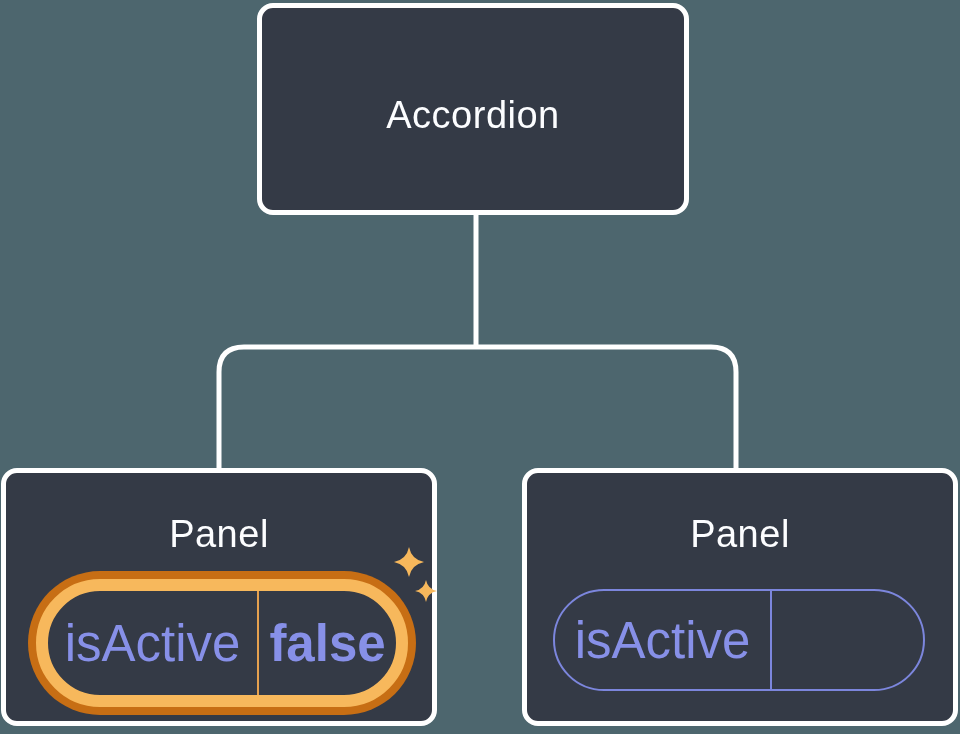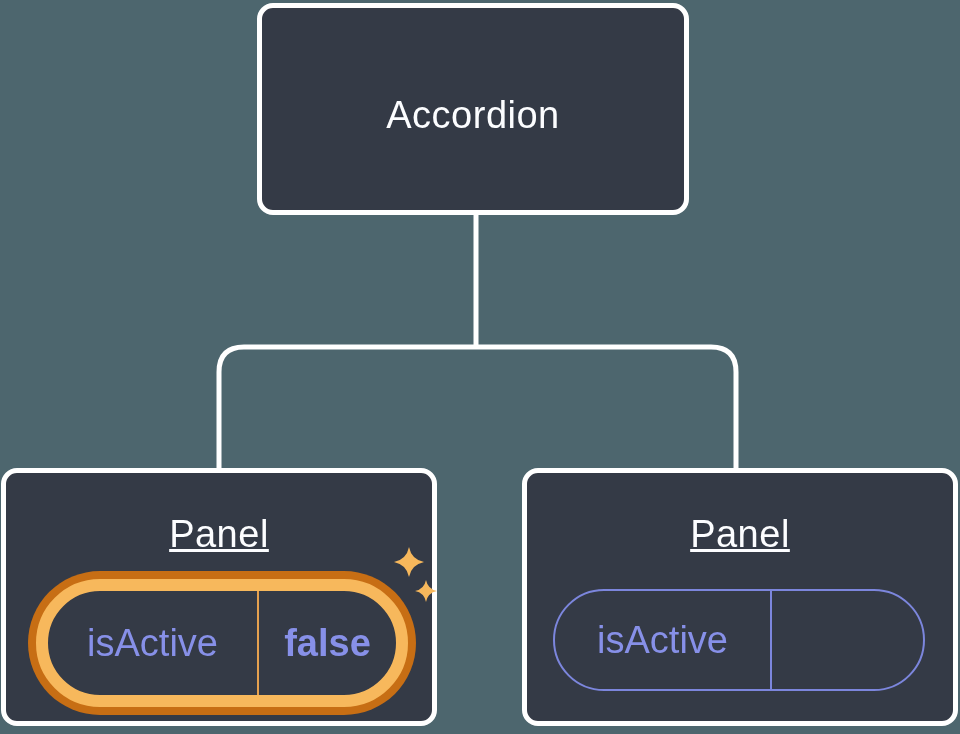--- a/index.html
+++ b/index.html
@@ -35,33 +35,33 @@
 
   .node-title{
     position:absolute;left:0;right:0;
     text-align:center;
     color:var(--title-text);
     font-size:38px;
     font-weight:500;
     letter-spacing:0.5px;
   }
   .root-title{top:86px;}
-  .panel-title{top:40px;text-decoration:underline;}
+  .panel-title{top:40px;}
 
   .pill{
     position:absolute;
     display:flex;
     align-items:stretch;
     background:var(--node-fill);
   }
   .pill-cell{
     display:flex;
     align-items:center;
     justify-content:center;
-    font-size:38px;
+    font-size:51px;
     color:var(--prop-text);
   }
   .pill-active{
     left:36px;top:579px;width:372px;height:128px;
     border:12px solid var(--highlight-gold);
     border-radius:80px;
     box-shadow:0 0 0 8px var(--highlight-orange);
   }
   .pill-active .cell-key{width:209px;}
   .pill-active .cell-value{flex:1;font-weight:700;}

